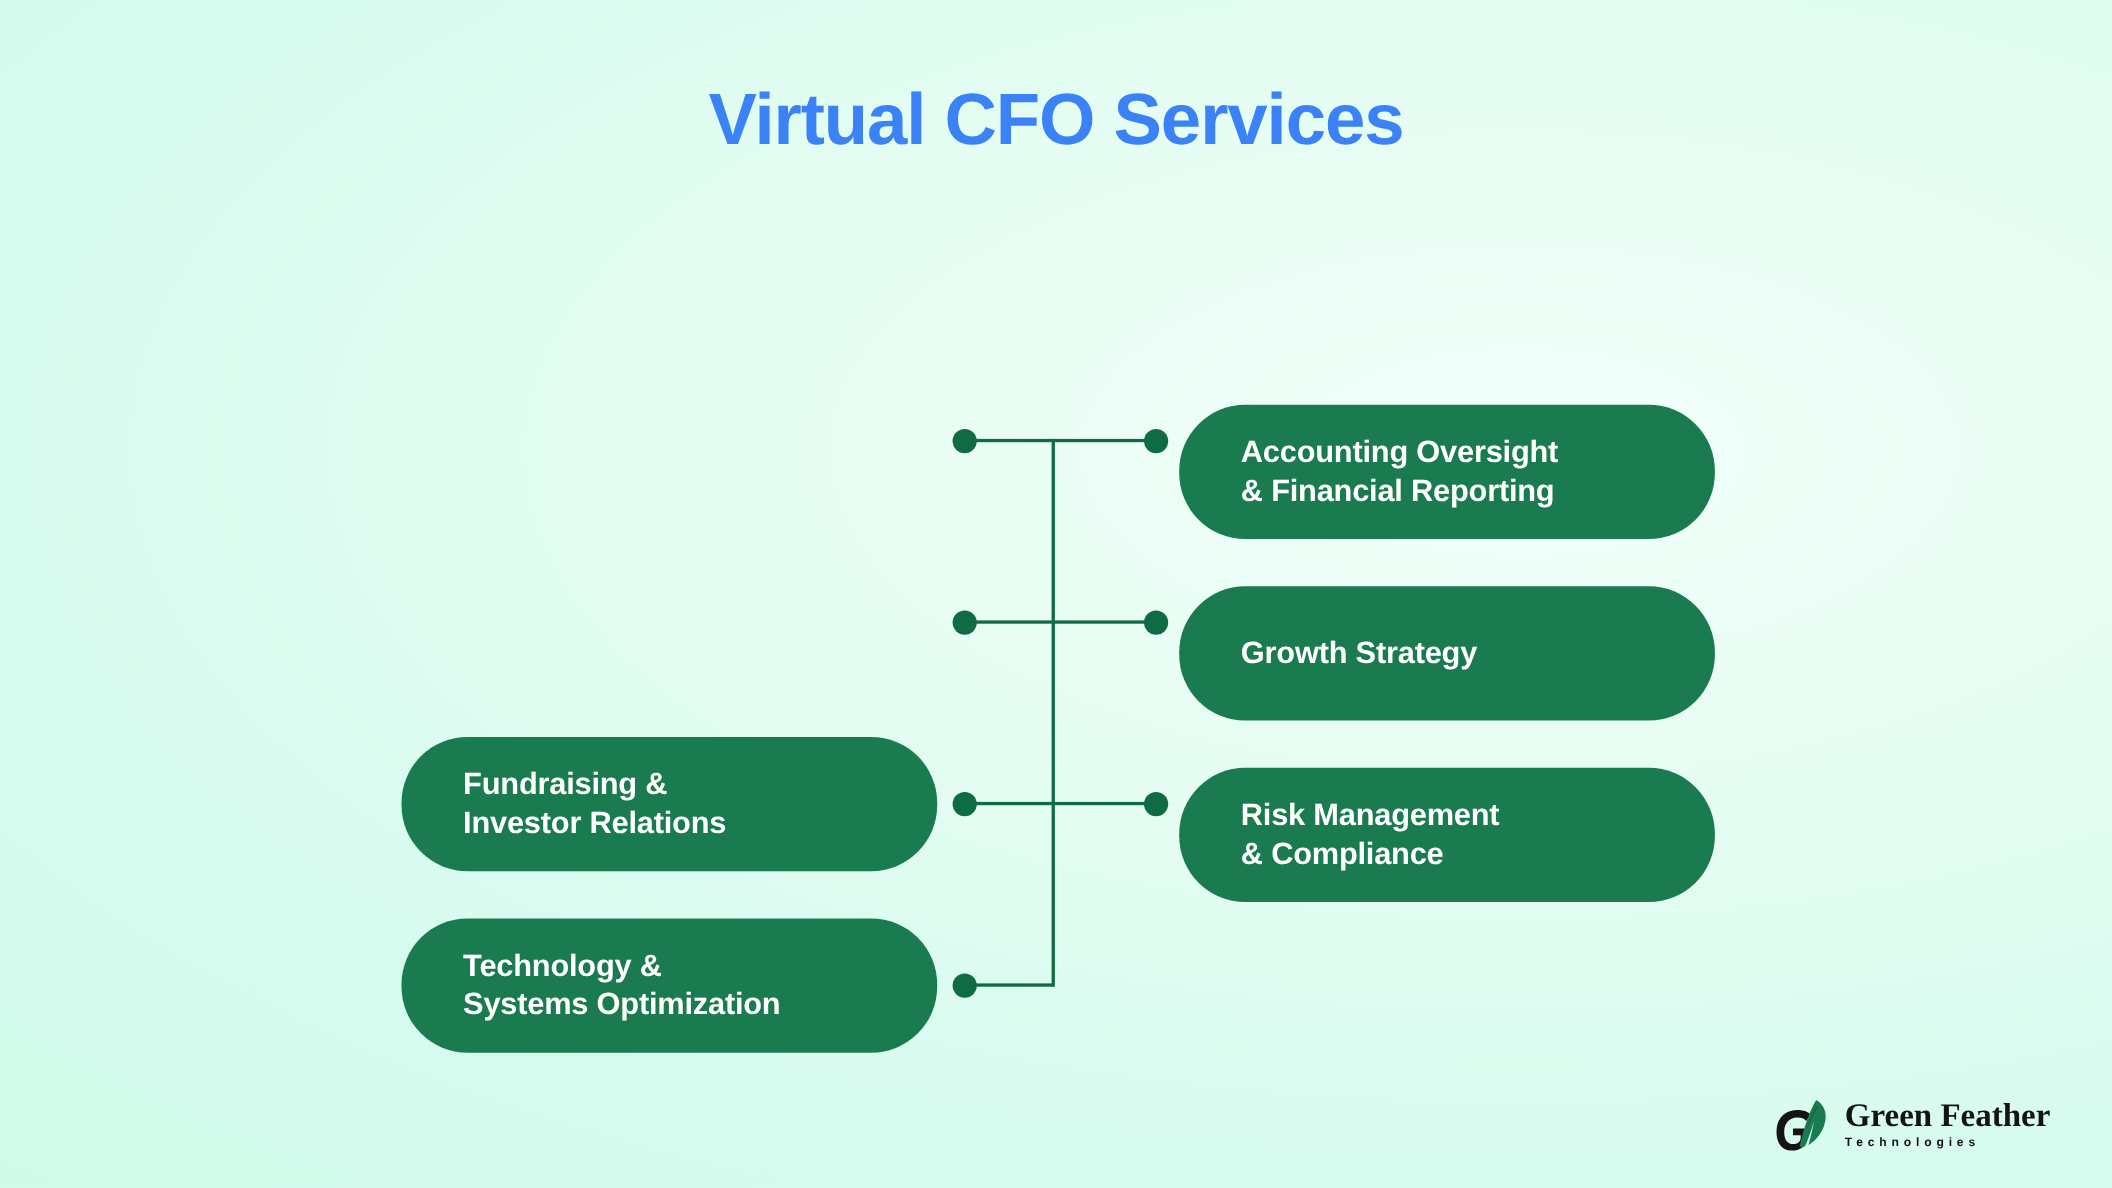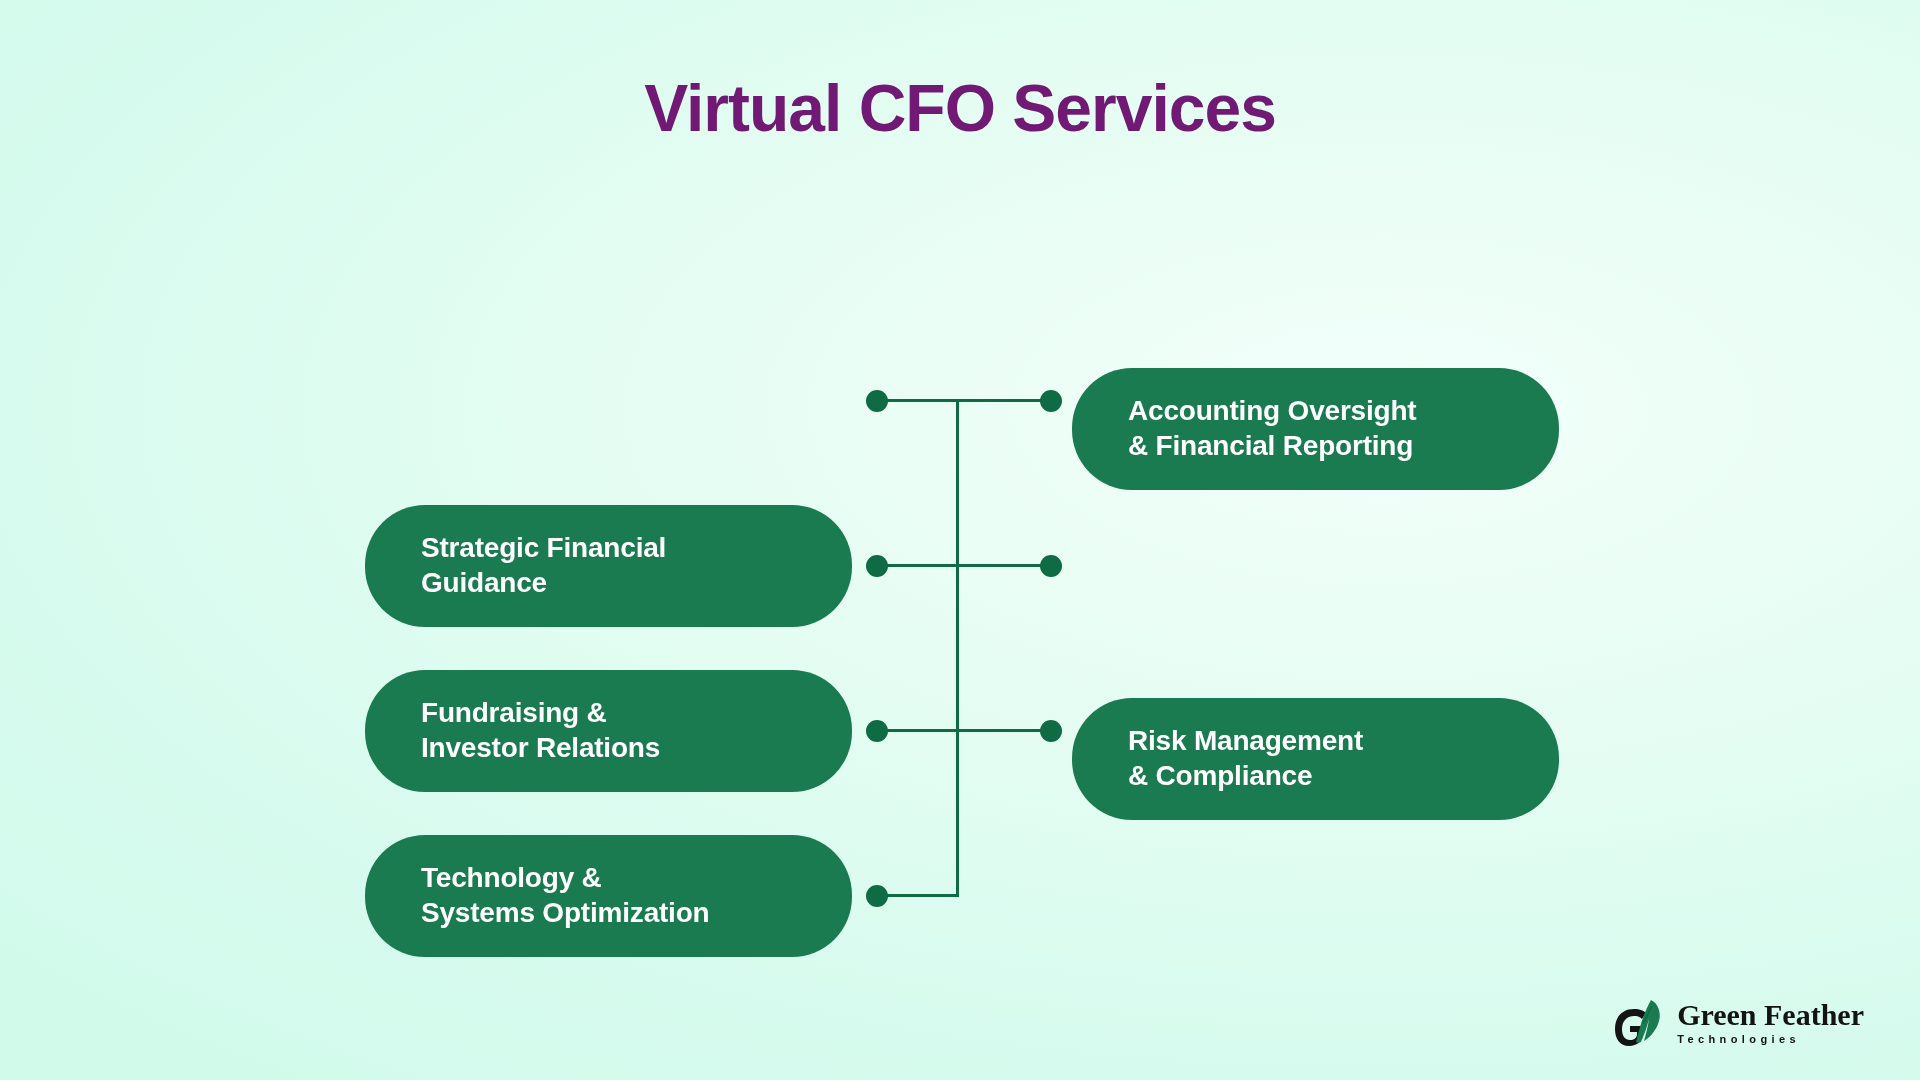--- a/index.html
+++ b/index.html
@@ -11,21 +11,21 @@
   }
   .canvas { position:absolute; inset:0; }
 
   
   .title-block {
     position:absolute; top:72px; left:0; width:1920px; text-align:center;
     line-height:1.12;
   }
   .title-line1 {
     display:block; font-size:66px; font-weight:bold; letter-spacing:-1px;
-    color:#701a75;
+    color:#3b82f6;
   }
   .title-line2 {
     display:block; font-size:60px; font-weight:bold; letter-spacing:-1px;
     color:#1c1c1c; margin-top:6px;
   }
 
   
   .diagram { position:absolute; left:0; top:330px; width:1920px; height:650px; }
 
   .pill {
@@ -96,36 +96,35 @@
 <body>
 
 <div class="canvas">
 
   <div class="title-block">
     <span class="title-line1">Virtual CFO Services</span>
   </div>
 
   <div class="diagram">
 
-    <div class="pill col-left row2">
-      <span class="pill-text">Strategic Financial
-Guidance</span>
-    </div>
     <div class="pill col-left row3">
       <span class="pill-text">Fundraising &amp;
 Investor Relations</span>
     </div>
     <div class="pill col-left row4">
       <span class="pill-text">Technology &amp;
 Systems Optimization</span>
     </div>
 
     <div class="pill col-right row1">
       <span class="pill-text">Accounting Oversight
 &amp; Financial Reporting</span>
+    </div>
+    <div class="pill col-right row2">
+      <span class="pill-text">Growth Strategy</span>
     </div>
     <div class="pill col-right row3">
       <span class="pill-text">Risk Management
 &amp; Compliance</span>
     </div>
 
     <div class="conn-spine spine"></div>
 
     <div class="conn-line line-1"></div>
     <div class="conn-line line-2"></div>

